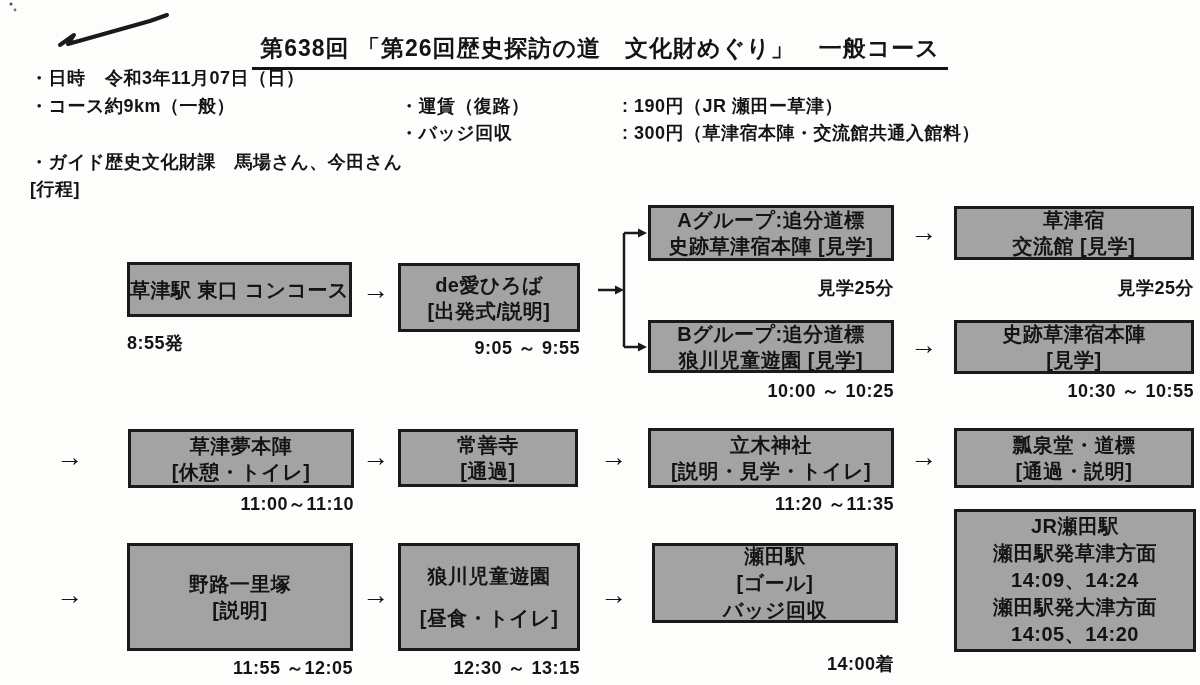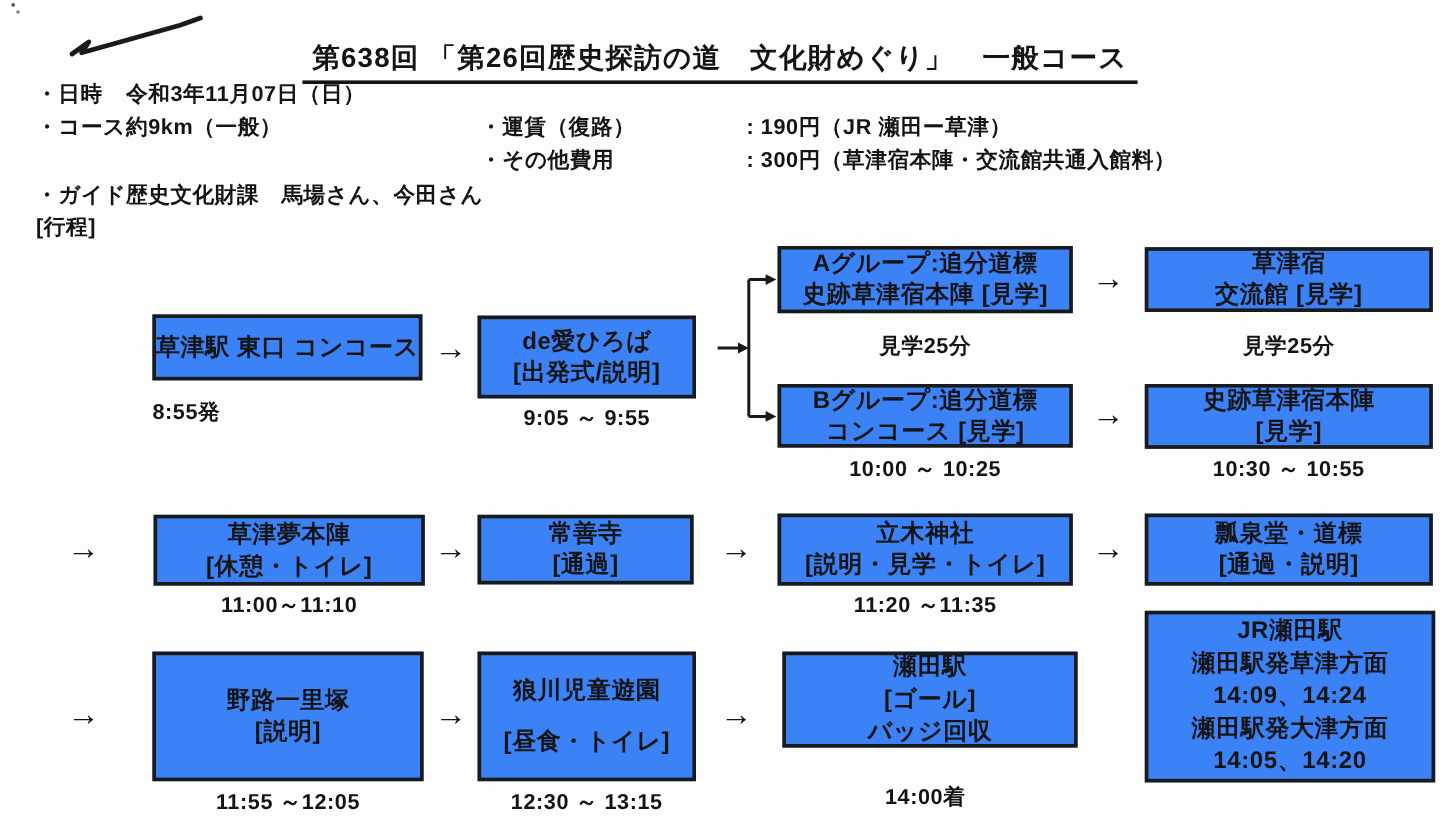--- a/index.html
+++ b/index.html
@@ -23,36 +23,36 @@
     padding:0 8px 3px 8px;
   }
   .info-text{
     position:absolute;
     font-size:18px;font-weight:600;
     white-space:nowrap;letter-spacing:0.5px;
   }
   .fc-box{
     position:absolute;
     border:3px solid #1a1a1a;
-    background:#3b82f6;
+    background:#a3a3a3;
     display:flex;flex-direction:column;
     align-items:center;justify-content:center;
     text-align:center;
     font-size:20px;font-weight:600;
     line-height:26px;letter-spacing:0.5px;
     box-sizing:border-box;
   }
   .fc-box.spread{justify-content:space-evenly;}
   .fc-box.tight{line-height:27px;}
   .caption{
     position:absolute;
     font-size:18px;font-weight:600;
     letter-spacing:0.5px;white-space:nowrap;
   }
-  .caption.center{text-align:center;}
+  .caption.center{text-align:right;}
   .arrow{
     position:absolute;
     font-size:27px;font-weight:400;
     color:#141414;line-height:27px;
   }
   svg{position:absolute;}
 </style>
 </head>
 <body>
 
@@ -70,21 +70,21 @@
 
   <div class="info-text" style="left:30px;top:66px;">・日時</div>
   <div class="info-text" style="left:105px;top:66px;">令和3年11月07日（日）</div>
 
   <div class="info-text" style="left:30px;top:94px;">・コース</div>
   <div class="info-text" style="left:105px;top:94px;">約9km（一般）</div>
 
   <div class="info-text" style="left:400px;top:94px;">・運賃（復路）</div>
   <div class="info-text" style="left:622px;top:94px;">: 190円（JR 瀬田ー草津）</div>
 
-  <div class="info-text" style="left:400px;top:121px;">・その他費用</div>
+  <div class="info-text" style="left:400px;top:121px;">・バッジ回収</div>
   <div class="info-text" style="left:622px;top:121px;">: 300円（草津宿本陣・交流館共通入館料）</div>
 
   <div class="info-text" style="left:30px;top:150px;">・ガイド</div>
   <div class="info-text" style="left:105px;top:150px;">歴史文化財課　馬場さん、今田さん</div>
 
   <div class="info-text" style="left:30px;top:177px;">[行程]</div>
 
   <div class="fc-box" style="left:127px;top:262px;width:225px;height:55px;">
     <span>草津駅 東口 コンコース</span>
   </div>
@@ -117,21 +117,21 @@
   <div class="arrow" style="left:910px;top:219px;">→</div>
 
   <div class="fc-box" style="left:954px;top:206px;width:240px;height:54px;">
     <span>草津宿</span>
     <span>交流館 [見学]</span>
   </div>
   <div class="caption center" style="left:954px;top:276px;width:240px;">見学25分</div>
 
   <div class="fc-box" style="left:648px;top:320px;width:246px;height:53px;">
     <span>Bグループ:追分道標</span>
-    <span>コンコース [見学]</span>
+    <span>狼川児童遊園 [見学]</span>
   </div>
   <div class="caption center" style="left:648px;top:379px;width:246px;">10:00 ～ 10:25</div>
 
   <div class="arrow" style="left:910px;top:332px;">→</div>
 
   <div class="fc-box" style="left:954px;top:320px;width:240px;height:54px;">
     <span>史跡草津宿本陣</span>
     <span>[見学]</span>
   </div>
   <div class="caption center" style="left:954px;top:379px;width:240px;">10:30 ～ 10:55</div>

